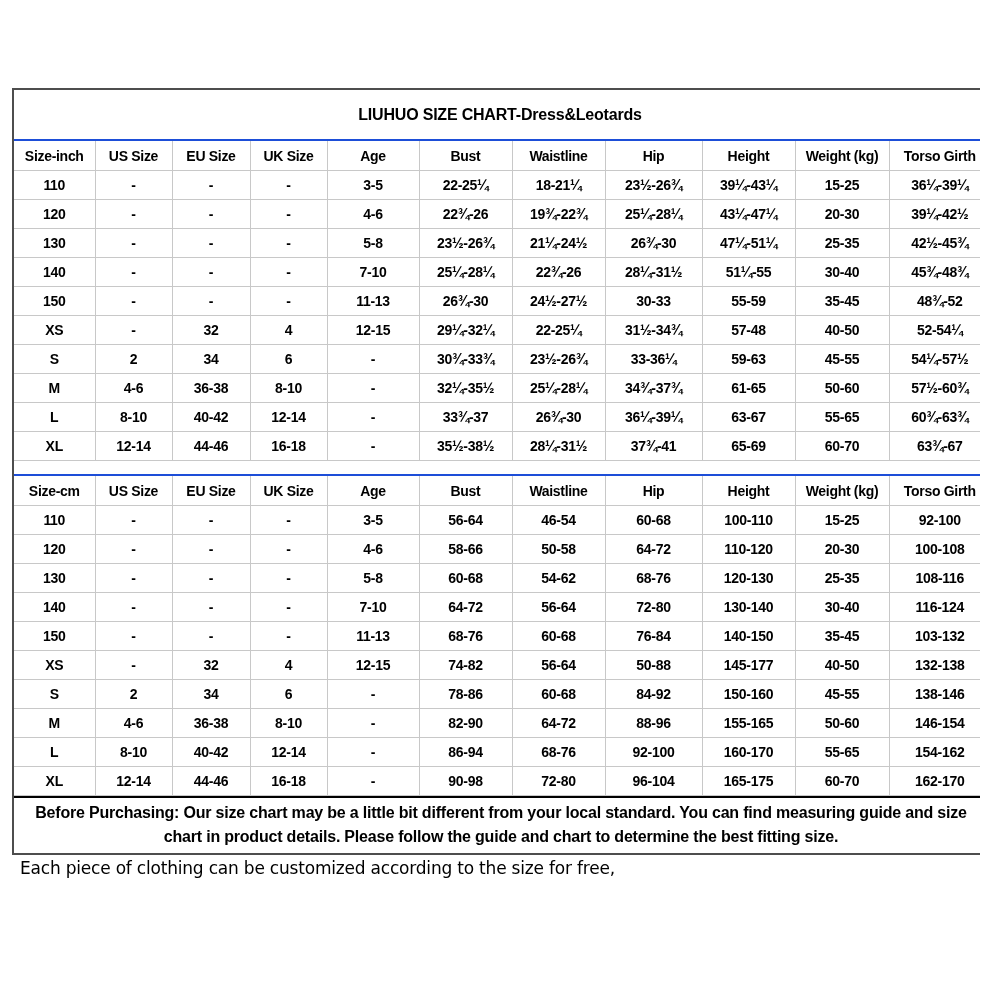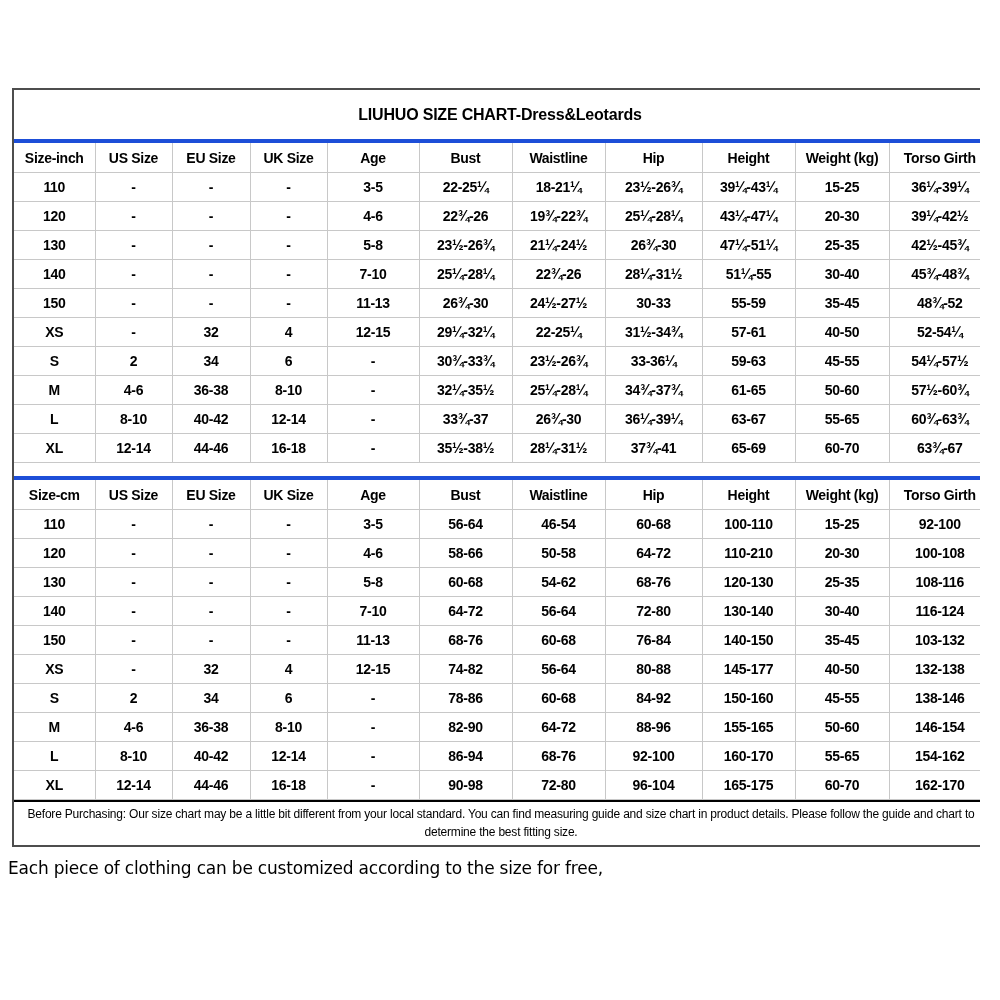--- a/index.html
+++ b/index.html
@@ -48,43 +48,43 @@
     vertical-align: middle;
     font-weight: bold;
     font-size: 14px;
     letter-spacing: -0.3px;
     padding: 0;
     height: 28px;
     overflow: hidden;
     white-space: nowrap;
   }
   table.size-table th {
-    border-top: 4px solid #1d4ed8;
+    border-top: 2px solid #1d4ed8;
     height: 29px;
   }
   table.size-table th:first-child,
   table.size-table td:first-child { border-left: none; }
   table.size-table th:last-child,
   table.size-table td:last-child { border-right: none; }
   .spacer {
     height: 13px;
     background: #fff;
   }
   .note {
     border-top: 2px solid #000;
-    font-weight: normal;
-    font-size: 12px;
+    font-weight: bold;
+    font-size: 16px;
     letter-spacing: -0.2px;
     text-align: center;
     line-height: 1.5;
     padding: 3px 6px 4px 8px;
   }
   .footer-line {
     position: absolute;
-    left: 8px;
+    left: 20px;
     font-family: "DejaVu Sans", "Liberation Sans", sans-serif;
     font-size: 17px;
     letter-spacing: -0.2px;
     white-space: nowrap;
   }
   .footer-line.l1 { top: 858px; }
   .footer-line.l2 { top: 892px; }
 </style>
 </head>
 <body>
@@ -191,21 +191,21 @@
           </tr>
           <tr>
             <td>XS</td>
             <td>-</td>
             <td>32</td>
             <td>4</td>
             <td>12-15</td>
             <td>29¼-32¼</td>
             <td>22-25¼</td>
             <td>31½-34¾</td>
-            <td>57-61</td>
+            <td>57-48</td>
             <td>40-50</td>
             <td>52-54¼</td>
           </tr>
           <tr>
             <td>S</td>
             <td>2</td>
             <td>34</td>
             <td>6</td>
             <td>-</td>
             <td>30¾-33¾</td>
@@ -304,21 +304,21 @@
           </tr>
           <tr>
             <td>120</td>
             <td>-</td>
             <td>-</td>
             <td>-</td>
             <td>4-6</td>
             <td>58-66</td>
             <td>50-58</td>
             <td>64-72</td>
-            <td>110-210</td>
+            <td>110-120</td>
             <td>20-30</td>
             <td>100-108</td>
           </tr>
           <tr>
             <td>130</td>
             <td>-</td>
             <td>-</td>
             <td>-</td>
             <td>5-8</td>
             <td>60-68</td>
@@ -355,21 +355,21 @@
             <td>103-132</td>
           </tr>
           <tr>
             <td>XS</td>
             <td>-</td>
             <td>32</td>
             <td>4</td>
             <td>12-15</td>
             <td>74-82</td>
             <td>56-64</td>
-            <td>80-88</td>
+            <td>50-88</td>
             <td>145-177</td>
             <td>40-50</td>
             <td>132-138</td>
           </tr>
           <tr>
             <td>S</td>
             <td>2</td>
             <td>34</td>
             <td>6</td>
             <td>-</td>

